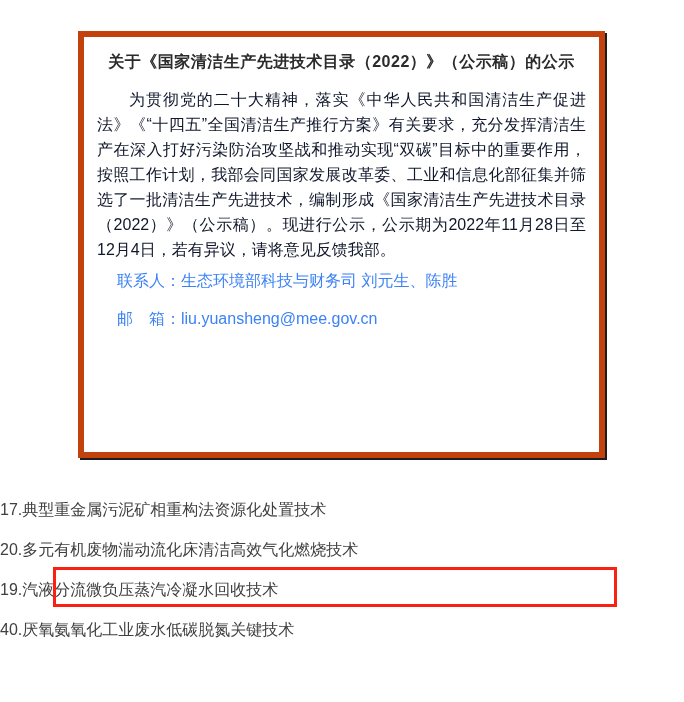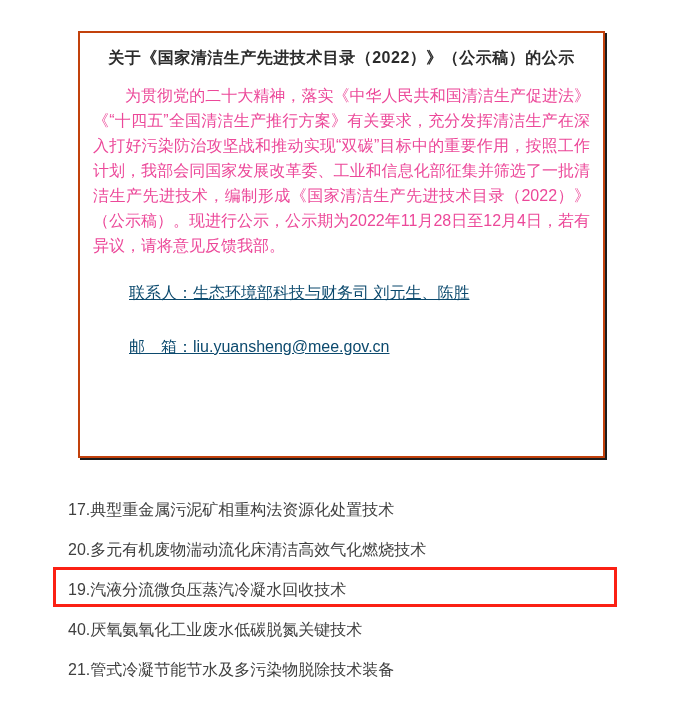--- a/index.html
+++ b/index.html
@@ -15,63 +15,61 @@
     background: #ffffff;
     overflow: hidden;
   }
   .notice-box {
     position: absolute;
     left: 78px;
     top: 31px;
     width: 527px;
     height: 427px;
     box-sizing: border-box;
-    border: 2px solid #c2410c;
+    border: 6px solid #c2410c;
     box-shadow: 2px 2px 0 #1c1c1c;
     background: #ffffff;
     padding: 13px 13px 0 13px;
   }
   .notice-title {
     font-size: 16px;
     font-weight: bold;
     line-height: 24px;
     text-align: center;
     color: #2b2b2b;
     letter-spacing: 0.5px;
   }
   .notice-para {
     margin: 13px 0 0 0;
     font-size: 16px;
     line-height: 25px;
-    color: #ec4899;
+    color: #0f172a;
     text-indent: 2em;
     text-align: justify;
   }
   .contact-block {
     padding-left: 20px;
   }
   .contact-row {
-    margin: 16px;
+    margin: 0;
     font-size: 16px;
     line-height: 38px;
-    color: #0c4a6e;
+    color: #3b82f6;
     white-space: nowrap;
-    text-decoration: underline;
   }
   .tech-list {
     position: absolute;
     left: 0;
     top: 490px;
     width: 684px;
   }
   .tech-item {
     position: relative;
     height: 40px;
     line-height: 40px;
-    padding-left: 68px;
     font-size: 16px;
     color: #404040;
     white-space: nowrap;
   }
   .highlight-box {
     position: absolute;
     left: 53px;
     top: -3px;
     width: 564px;
     height: 40px;
@@ -108,19 +106,16 @@
 
     <div class="tech-item">
       <span>19.</span><span>汽液分流微负压蒸汽冷凝水回收技术</span>
       <div class="highlight-box"></div>
     </div>
 
     <div class="tech-item">
       <span>40.</span><span>厌氧氨氧化工业废水低碳脱氮关键技术</span>
     </div>
 
-    <div class="tech-item">
-      <span>21.</span><span>管式冷凝节能节水及多污染物脱除技术装备</span>
-    </div>
 
   </div>
 
 </div>
 
 </body></html>

